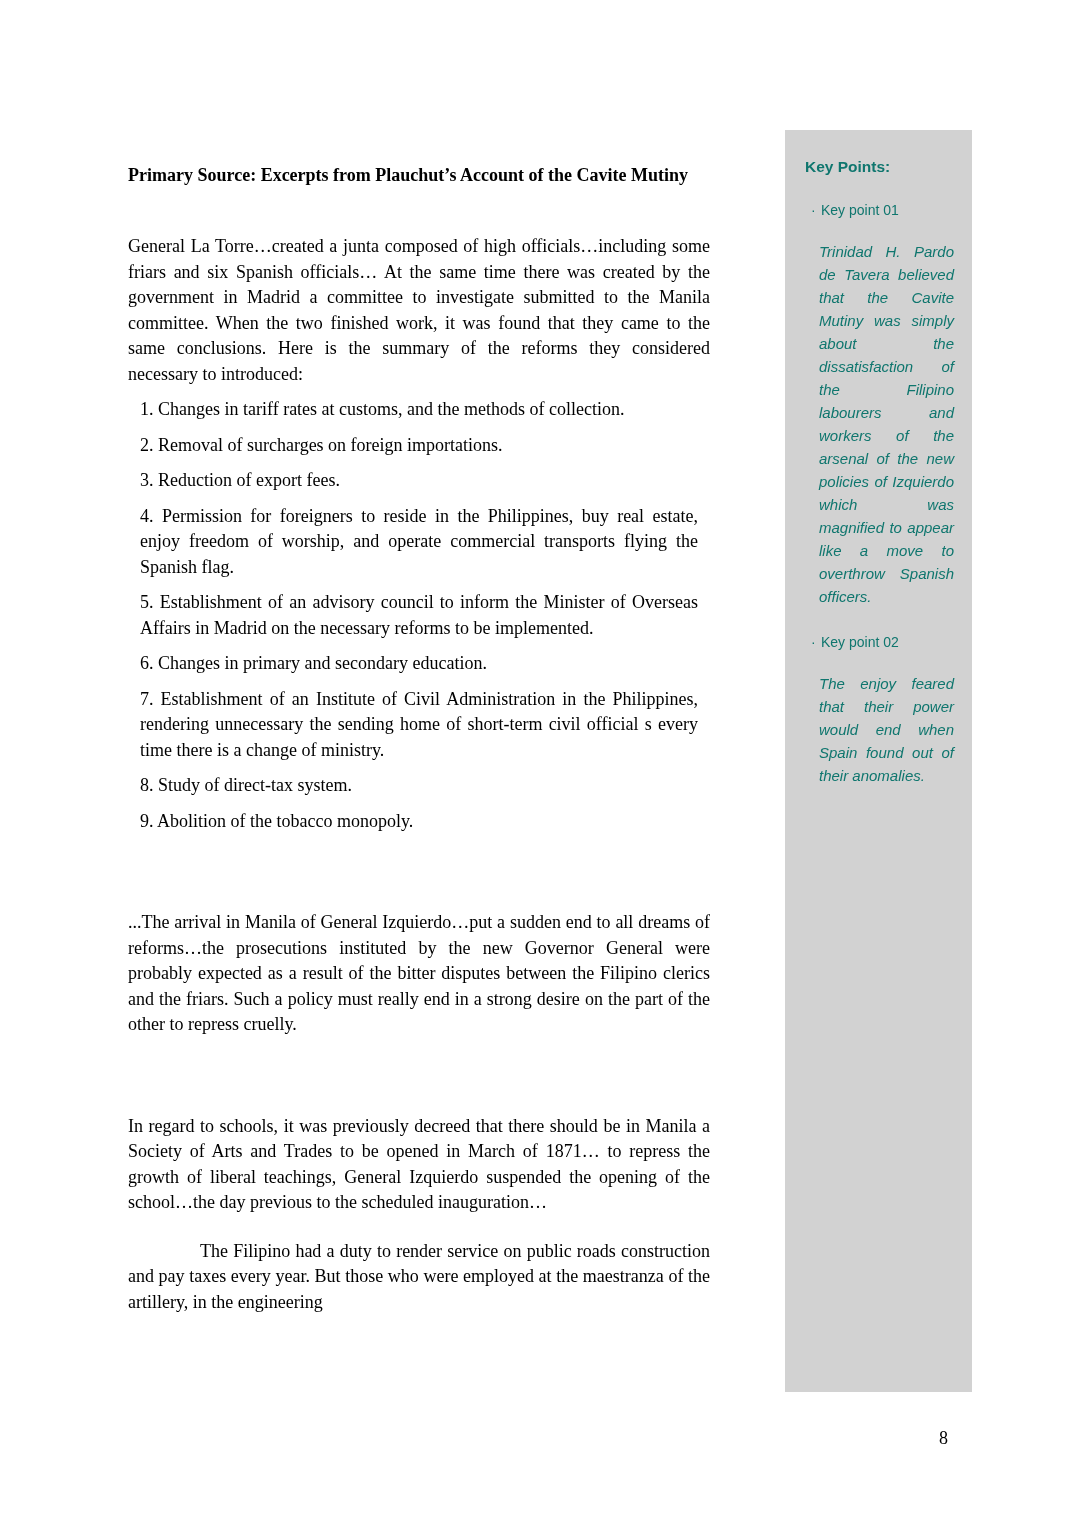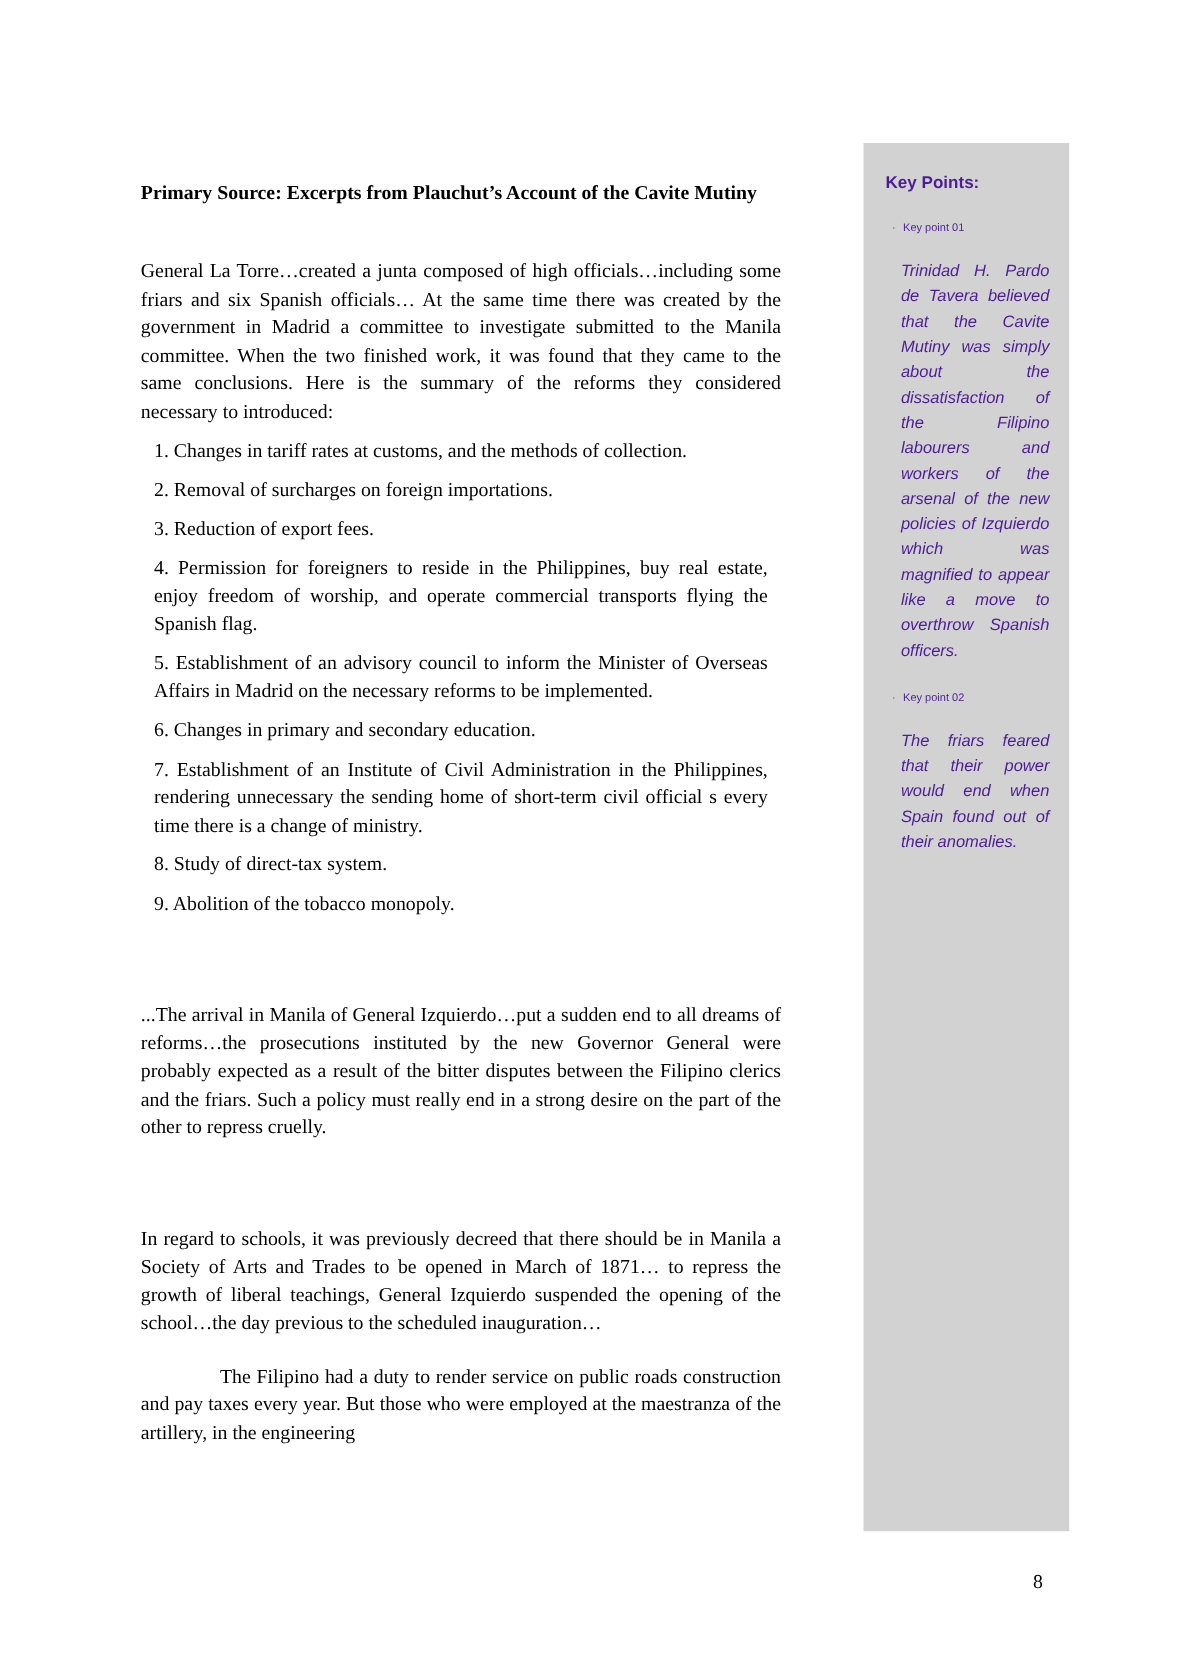--- a/index.html
+++ b/index.html
@@ -51,29 +51,29 @@
   .sidebar {
     position: absolute;
     left: 785px;
     top: 130px;
     width: 187px;
     height: 1262px;
     background: #d2d2d2;
     box-sizing: border-box;
     padding: 28px 16px 20px 20px;
     font-family: "Liberation Sans", sans-serif;
-    color: #4c1d95;
+    color: #0f766e;
   }
   .kp-heading {
     font-size: 15.5px;
     font-weight: bold;
     margin-bottom: 26px;
   }
   .kp-label {
-    font-size: 10px;
+    font-size: 14px;
     margin-left: 6px;
     margin-bottom: 22px;
   }
   .kp-label .bullet {
     display: inline-block;
     width: 10px;
   }
   .kp-text {
     font-size: 15px;
     font-style: italic;
@@ -122,18 +122,18 @@
     <div class="kp-heading">Key Points:</div>
 
     <div class="kp-label">
       <span class="bullet">·</span><span>Key point 01</span>
     </div>
     <div class="kp-text">Trinidad H. Pardo de Tavera believed that the Cavite Mutiny was simply about the dissatisfaction of the Filipino labourers and workers of the arsenal of the new policies of Izquierdo which was magnified to appear like a move to overthrow Spanish officers.</div>
 
     <div class="kp-label">
       <span class="bullet">·</span><span>Key point 02</span>
     </div>
-    <div class="kp-text">The friars feared that their power would end when Spain found out of their anomalies.</div>
+    <div class="kp-text">The enjoy feared that their power would end when Spain found out of their anomalies.</div>
   </aside>
 
   <div class="page-number">8</div>
 
 </div>
 
 </body></html>

